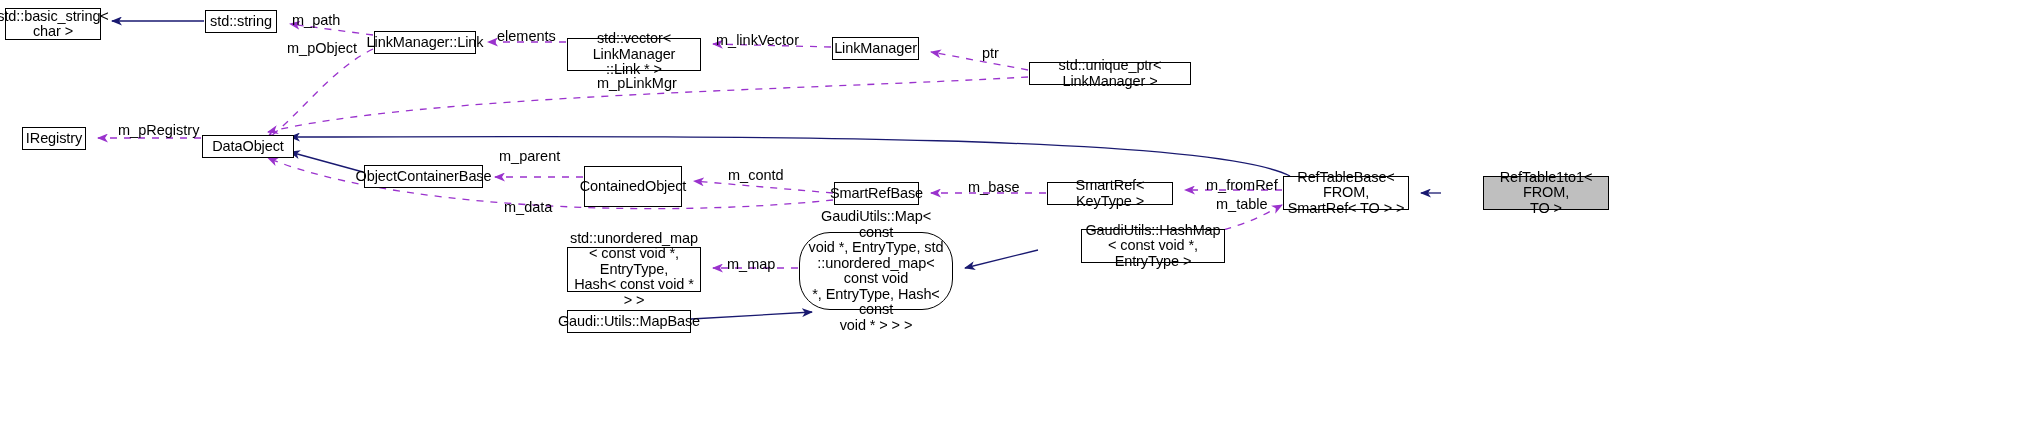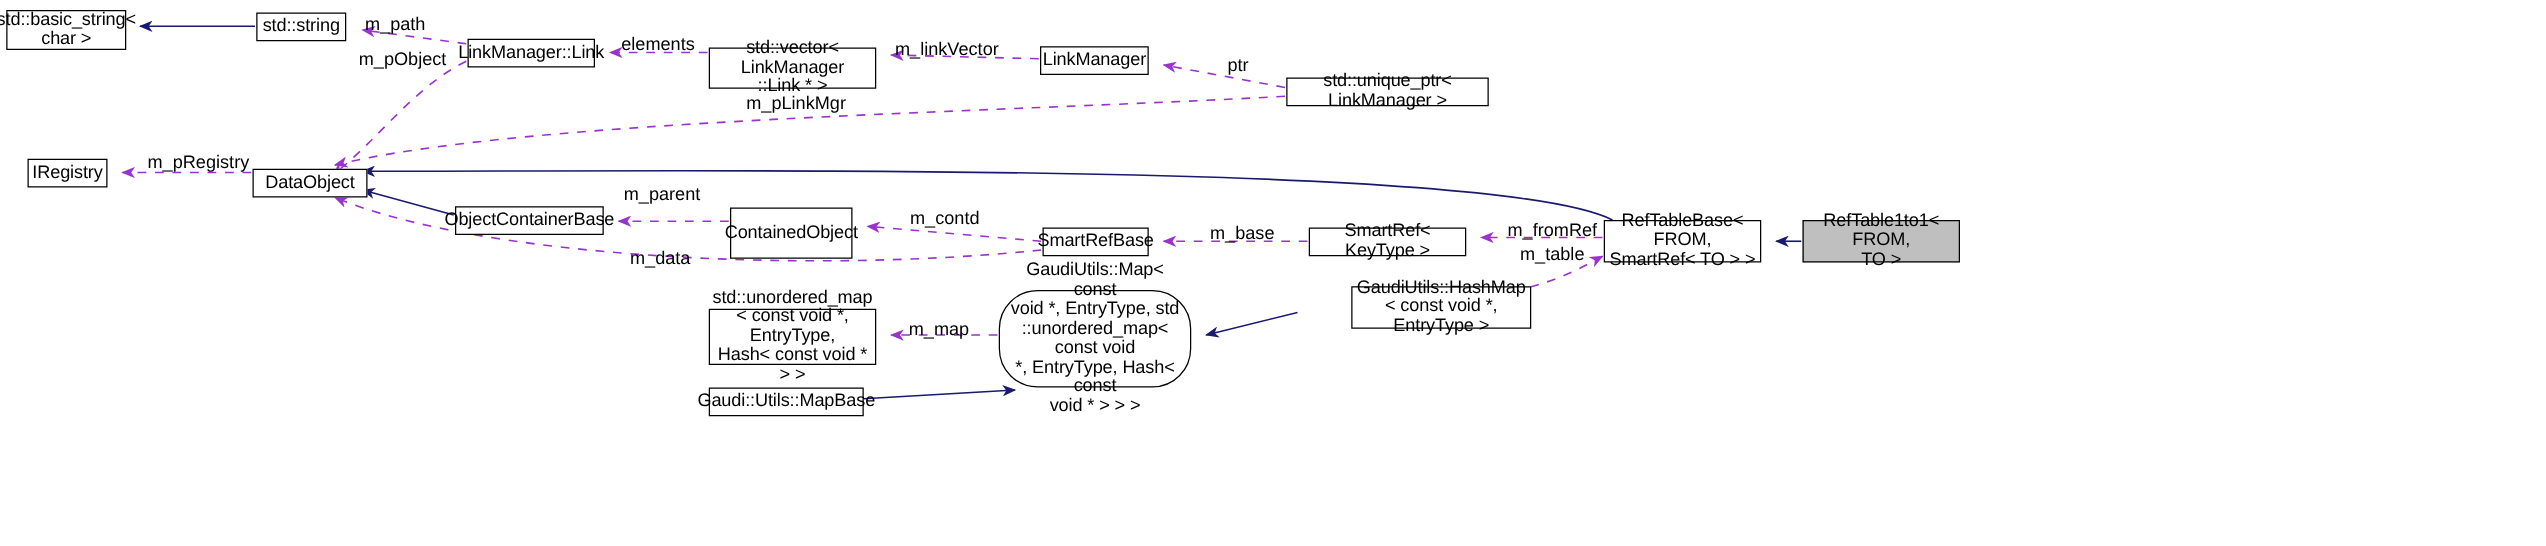--- a/index.html
+++ b/index.html
@@ -37,20 +37,21 @@
     display: flex;
     align-items: center;
     justify-content: center;
     text-align: center;
     white-space: pre-line;
     padding: 0 3px;
     z-index: 5;
   }
   .node.highlight {
     background: #bfbfbf;
+    margin-left: 41px;
   }
   .edge-label {
     position: absolute;
     font-size: 14.5px;
     line-height: 15px;
     color: #000000;
     white-space: nowrap;
     background: transparent;
     z-index: 6;
   }

